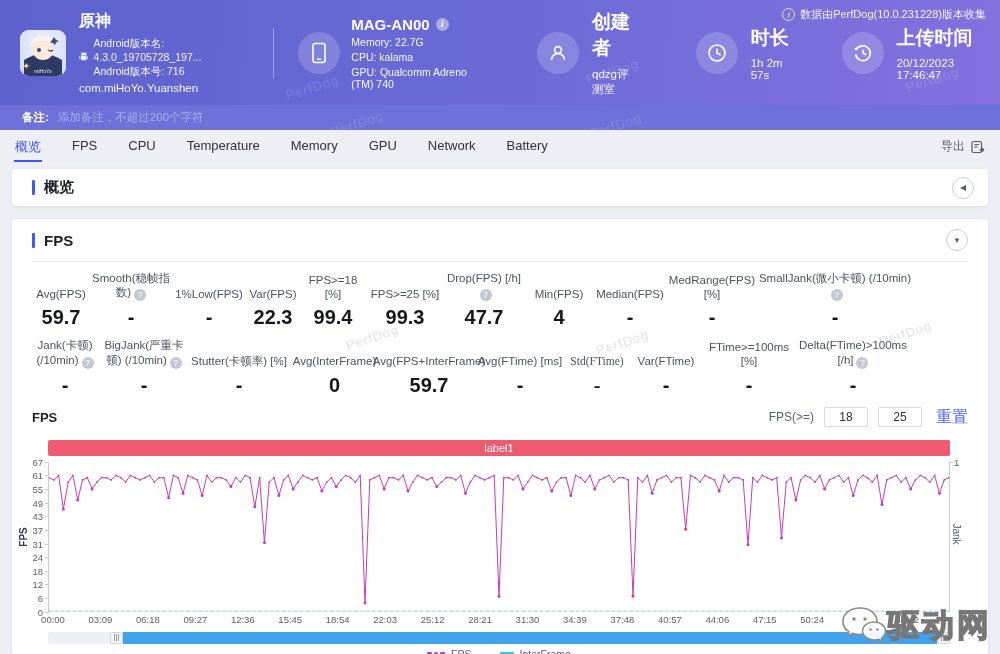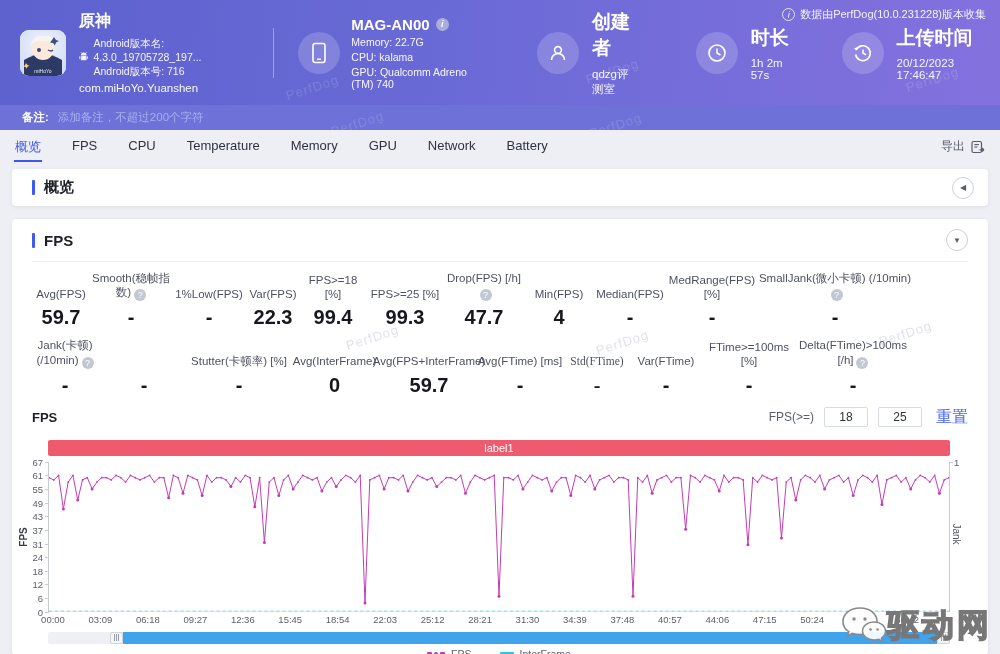--- a/index.html
+++ b/index.html
@@ -329,20 +329,23 @@
   </div>
     </div>
   <div class="stats-row">
       <div class="stat" style="width: 66px;">
     <div class="stat-label">
       <span class="lblwrap"><span>Jank(卡顿) (/10min)</span><span class="help" style="display: inline-flex;">?</span></span>
     </div>
     <div class="stat-value">-</div>
   </div>
       <div class="stat" style="width: 92px;">
+    <div class="stat-label">
+      <span class="lblwrap"><span>BigJank(严重卡顿) (/10min)</span><span class="help" style="display: inline-flex;">?</span></span>
+    </div>
     <div class="stat-value">-</div>
   </div>
       <div class="stat" style="width: 98px;">
     <div class="stat-label">
       <span class="lblwrap"><span>Stutter(卡顿率) [%]</span></span>
     </div>
     <div class="stat-value">-</div>
   </div>
       <div class="stat" style="width: 93px;">
     <div class="stat-label">

